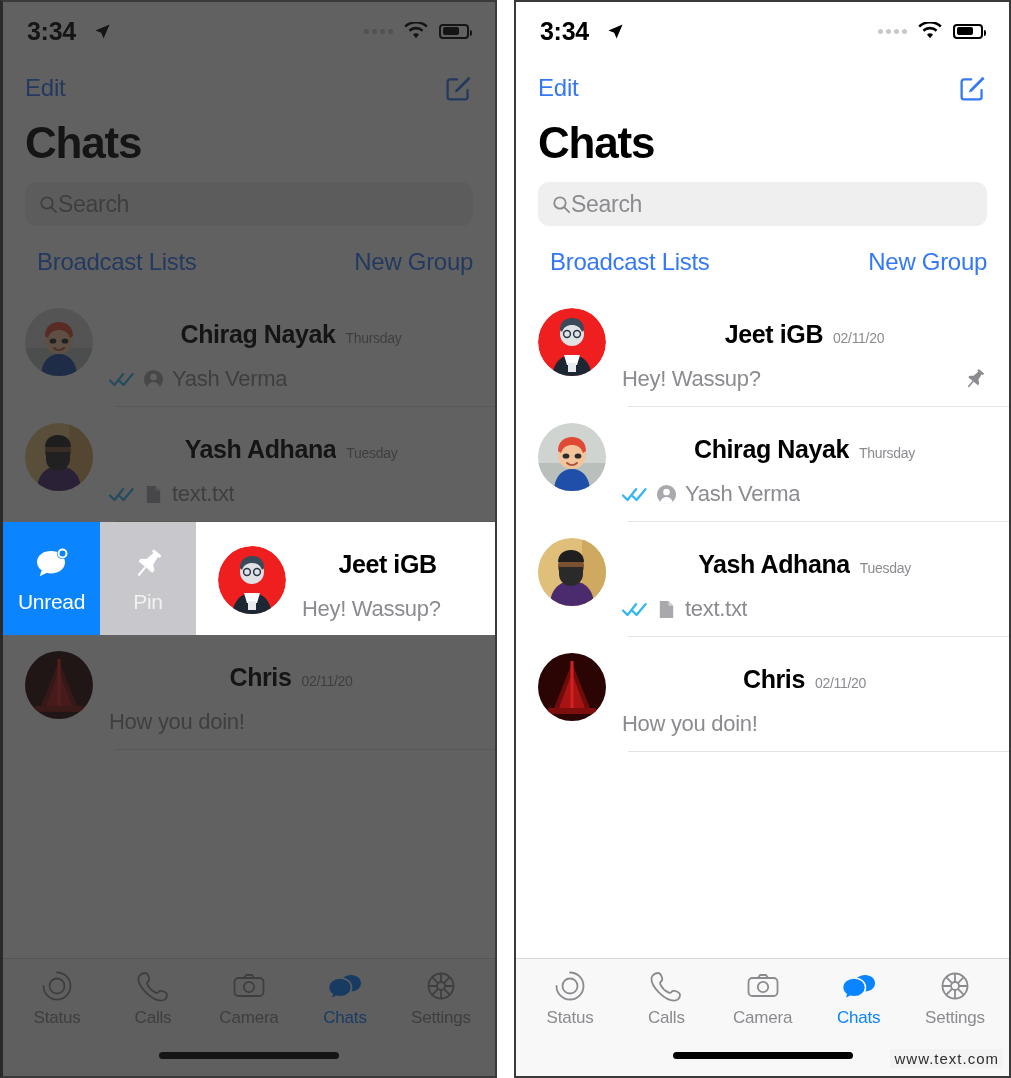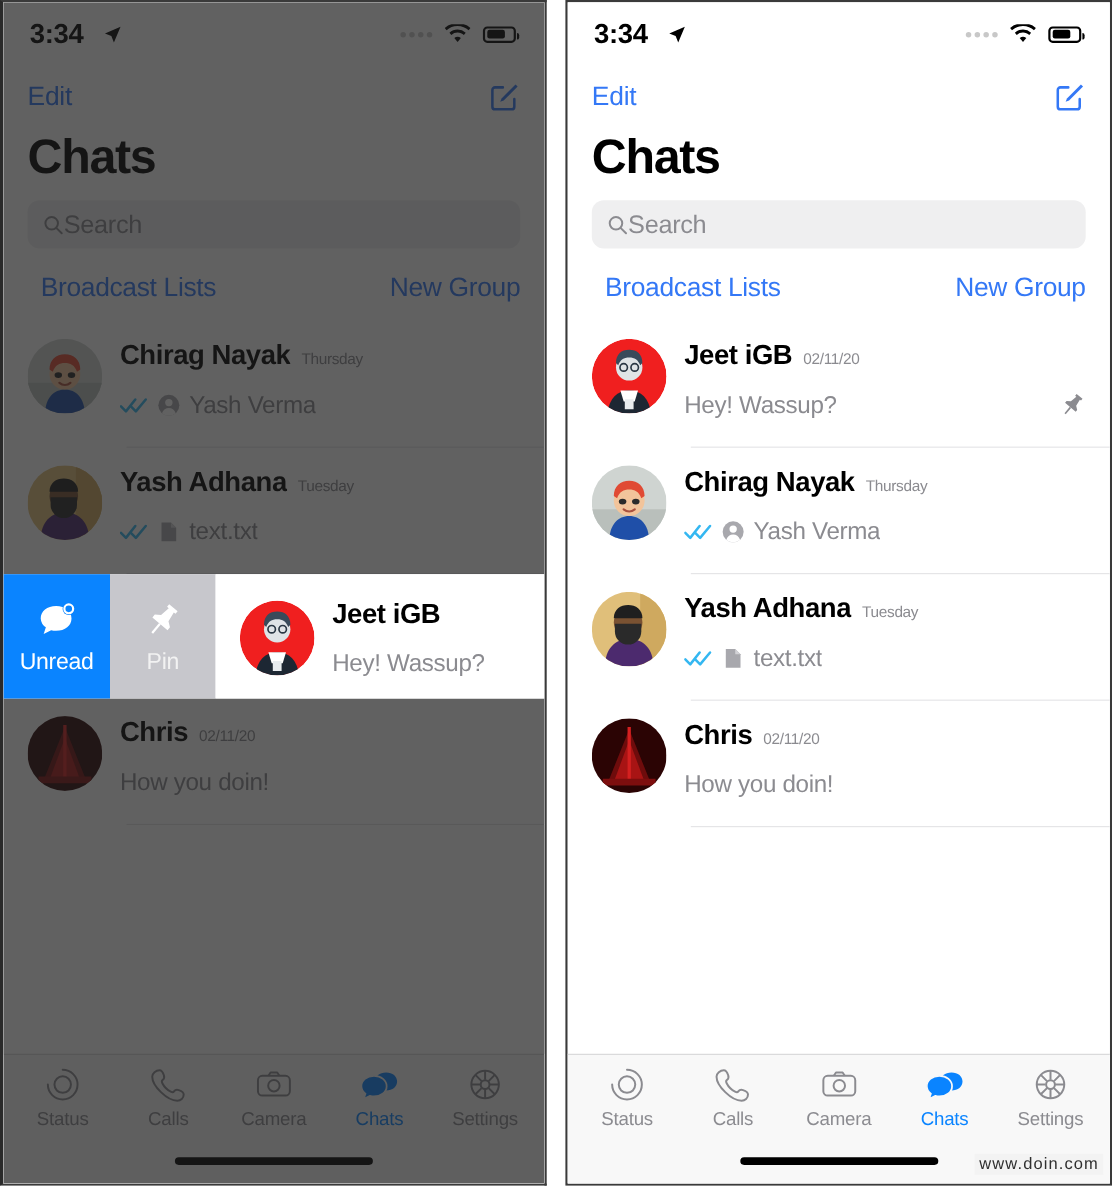--- a/index.html
+++ b/index.html
@@ -77,21 +77,21 @@
   .chatrow {
     display:flex; align-items:flex-start; gap:16px;
     padding: 14px 22px 0 22px; height:115px; position:relative;
   }
   .chatrow .sep {
     position:absolute; left:112px; right:0; bottom:0; height:1px; background:#e3e3e5;
   }
   .avatar { width:68px; height:68px; border-radius:50%; flex:0 0 68px; overflow:hidden; position:relative; margin-top:2px; }
   .avatar svg { display:block; width:100%; height:100%; }
   .rowbody { flex:1 1 auto; min-width:0; padding-top:3px; }
-  .rowtop { display:flex; align-items:baseline; justify-content:flex-start; gap:10px; }
+  .rowtop { display:flex; align-items:baseline; justify-content:center; gap:10px;margin-top:11px; }
   .cname { font-size:25px; font-weight:700; color:#000; letter-spacing:-0.4px; white-space:nowrap; overflow:hidden; text-overflow:ellipsis; }
   .ctime { font-size:14px; color:#8b8b90; letter-spacing:-0.3px; flex:0 0 auto; }
   .rowbot { display:flex; align-items:center; justify-content:space-between; gap:10px; margin-top:17px; }
   .preview { display:flex; align-items:center; gap:8px; min-width:0; }
   .ptext { font-size:22px; color:#8b8b90; letter-spacing:-0.3px; white-space:nowrap; overflow:hidden; text-overflow:ellipsis; }
   .ticks { width:26px; height:17px; flex:0 0 auto; }
   .mini-icon { width:21px; height:21px; flex:0 0 auto; display:block; }
   .pin-badge { width:24px; height:24px; flex:0 0 auto; display:block; }
 
   
@@ -600,17 +600,17 @@
               </g>
             </svg>
             <span class="tlabel">Settings</span>
           </div>
         </div>
         <div class="homebar-wrap">
           <div class="homebar"></div>
         </div>
       </div>
 
-      <div class="watermark">www.doin.com</div>
+      <div class="watermark">www.text.com</div>
     </div>
   </div>
 
 </div>
 
 </body></html>

